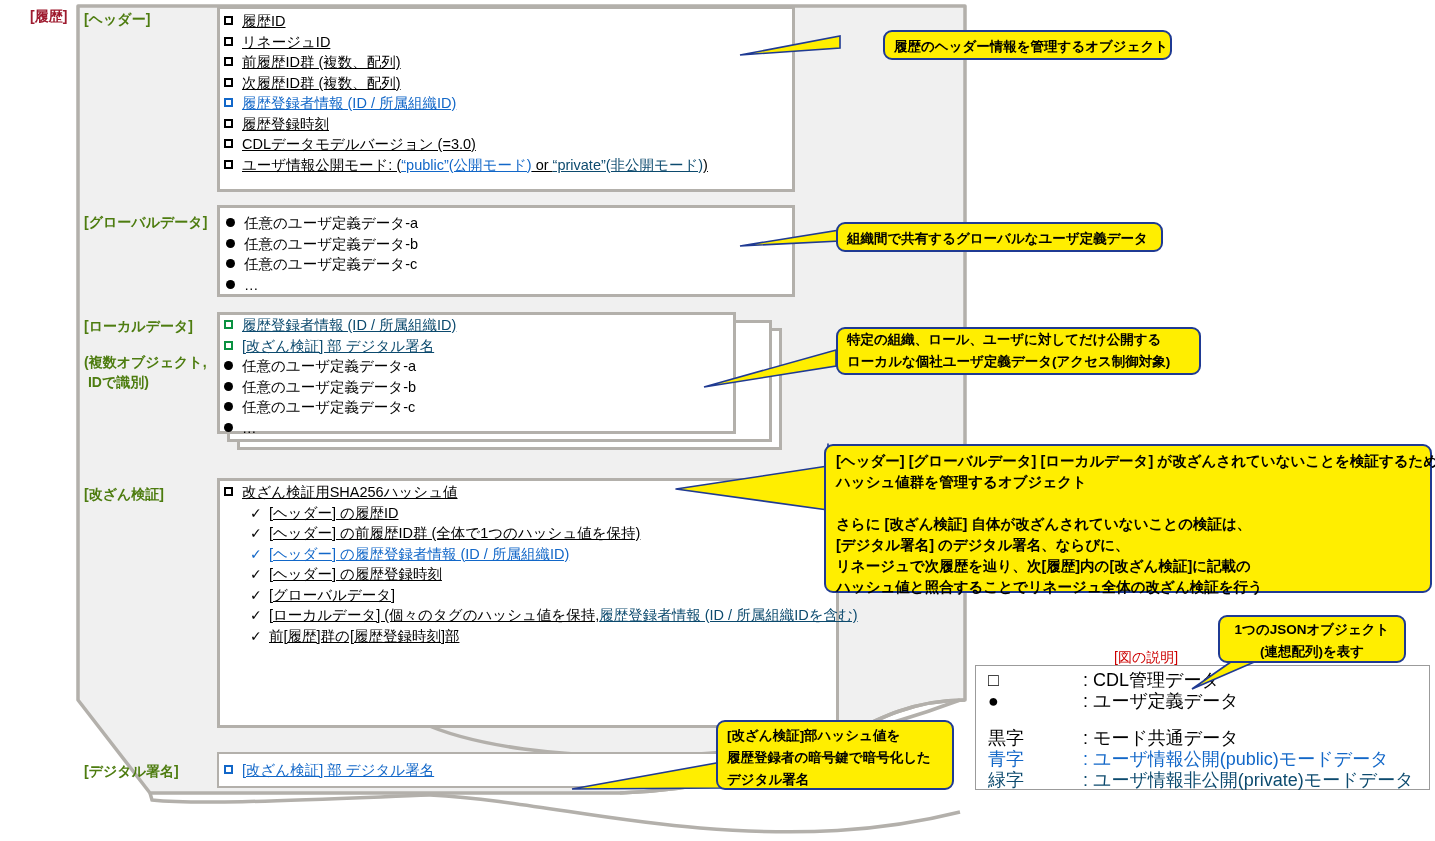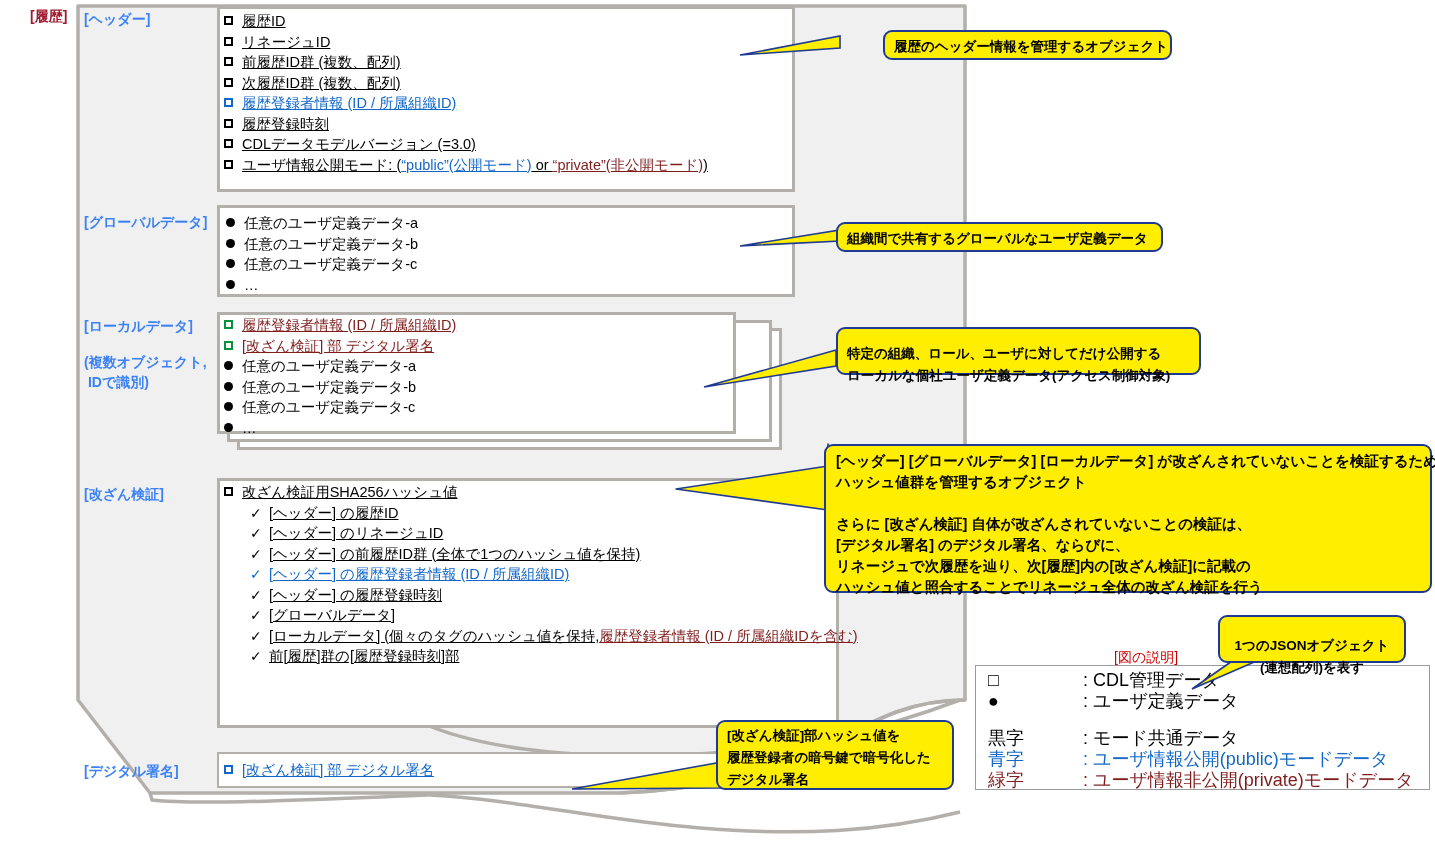--- a/index.html
+++ b/index.html
@@ -10,21 +10,21 @@
     position:relative;
     overflow:hidden;
   }
   .abs{position:absolute;}
 
   
   #outer-shape{left:0;top:0;width:1435px;height:841px;}
 
   
   .sec-label{
-    color:#3b82f6;font-weight:bold;font-size:14px;line-height:1.45;
+    color:#4d7c0f;font-weight:bold;font-size:14px;line-height:1.45;
     white-space:pre;
   }
   .root-label{color:#9e1b2f;font-weight:bold;font-size:14px;}
 
   
   .wbox{
     background:#ffffff;
     border:3px solid #b3b0ab;
     box-sizing:border-box;
   }
@@ -36,21 +36,21 @@
 
   
   .item{
     font-size:14.5px;
     line-height:20.5px;
     white-space:nowrap;
     color:#000;
   }
   .item .u{text-decoration:underline;}
   .blue{color:#1267c8;}
-  .green{color:#7f1d1d;}
+  .green{color:#0c4a6e;}
   .bk{color:#000;}
 
   .bullet-sq{
     display:inline-block;width:9px;height:9px;
     border:2.2px solid #000;box-sizing:border-box;
     margin-right:9px;position:relative;top:-1px;
   }
   .bullet-sq.blue-b{border-color:#1267c8;}
   .bullet-sq.green-b{border-color:#0a9140;}
   .bullet-dot{
@@ -193,37 +193,34 @@
     <span class="bullet-dot"></span><span>任意のユーザ定義データ-c</span>
   </div>
   <div class="item">
     <span class="bullet-dot"></span><span>…</span>
   </div>
 </div>
 
 <svg class="abs" style="left:704px;top:346px;" width="140" height="44" viewBox="0 0 140 44">
   <path d="M 0 41 L 132 4 L 132 20 Z" fill="#ffee00" stroke="#1f3a93" stroke-width="1.6"></path>
 </svg>
-<div class="abs callout" style="left:836px;top:327px;width:365px;height:48px;line-height:22px;padding-top:14px;">特定の組織、ロール、ユーザに対してだけ公開する
+<div class="abs callout" style="left:836px;top:327px;width:365px;height:48px;line-height:22px;padding-top:0;">特定の組織、ロール、ユーザに対してだけ公開する
 ローカルな個社ユーザ定義データ(アクセス制御対象)</div>
 
 <div class="abs sec-label" style="left:84px;top:484px;">[改ざん検証]</div>
 
 <div class="abs wbox" style="left:217px;top:478px;width:622px;height:250px;"></div>
 
 <div class="abs" style="left:224px;top:482px;width:700px;">
   <div class="item">
     <span class="bullet-sq"></span><span class="u">改ざん検証用SHA256ハッシュ値</span>
   </div>
   <div style="padding-left:26px;">
     <div class="item">
       <span class="check">✓</span><span class="u">[ヘッダー] の履歴ID</span>
-    </div>
-    <div class="item">
-      <span class="check">✓</span><span class="u">[ヘッダー] のリネージュID</span>
     </div>
     <div class="item">
       <span class="check">✓</span><span class="u">[ヘッダー] の前履歴ID群 (全体で1つのハッシュ値を保持)</span>
     </div>
     <div class="item blue">
       <span class="check blue-b">✓</span><span class="u">[ヘッダー] の履歴登録者情報 (ID / 所属組織ID)</span>
     </div>
     <div class="item">
       <span class="check">✓</span><span class="u">[ヘッダー] の履歴登録時刻</span>
     </div>
@@ -286,14 +283,14 @@
     <span class="leg-key">青字</span><span>: ユーザ情報公開(public)モードデータ</span>
   </div>
   <div class="leg-row green">
     <span class="leg-key">緑字</span><span>: ユーザ情報非公開(private)モードデータ</span>
   </div>
 </div>
 
 <svg class="abs" style="left:1192px;top:655px;" width="80" height="40" viewBox="0 0 80 40">
   <path d="M 0 34 L 60 8 L 46 2 Z" fill="#ffee00" stroke="#1f3a93" stroke-width="1.6"></path>
 </svg>
-<div class="abs callout ctr" style="left:1218px;top:615px;width:188px;height:48px;line-height:22px;padding-top:18px;">1つのJSONオブジェクト
+<div class="abs callout ctr" style="left:1218px;top:615px;width:188px;height:48px;line-height:22px;padding-top:2px;">1つのJSONオブジェクト
 (連想配列)を表す</div>
 
 </body></html>

